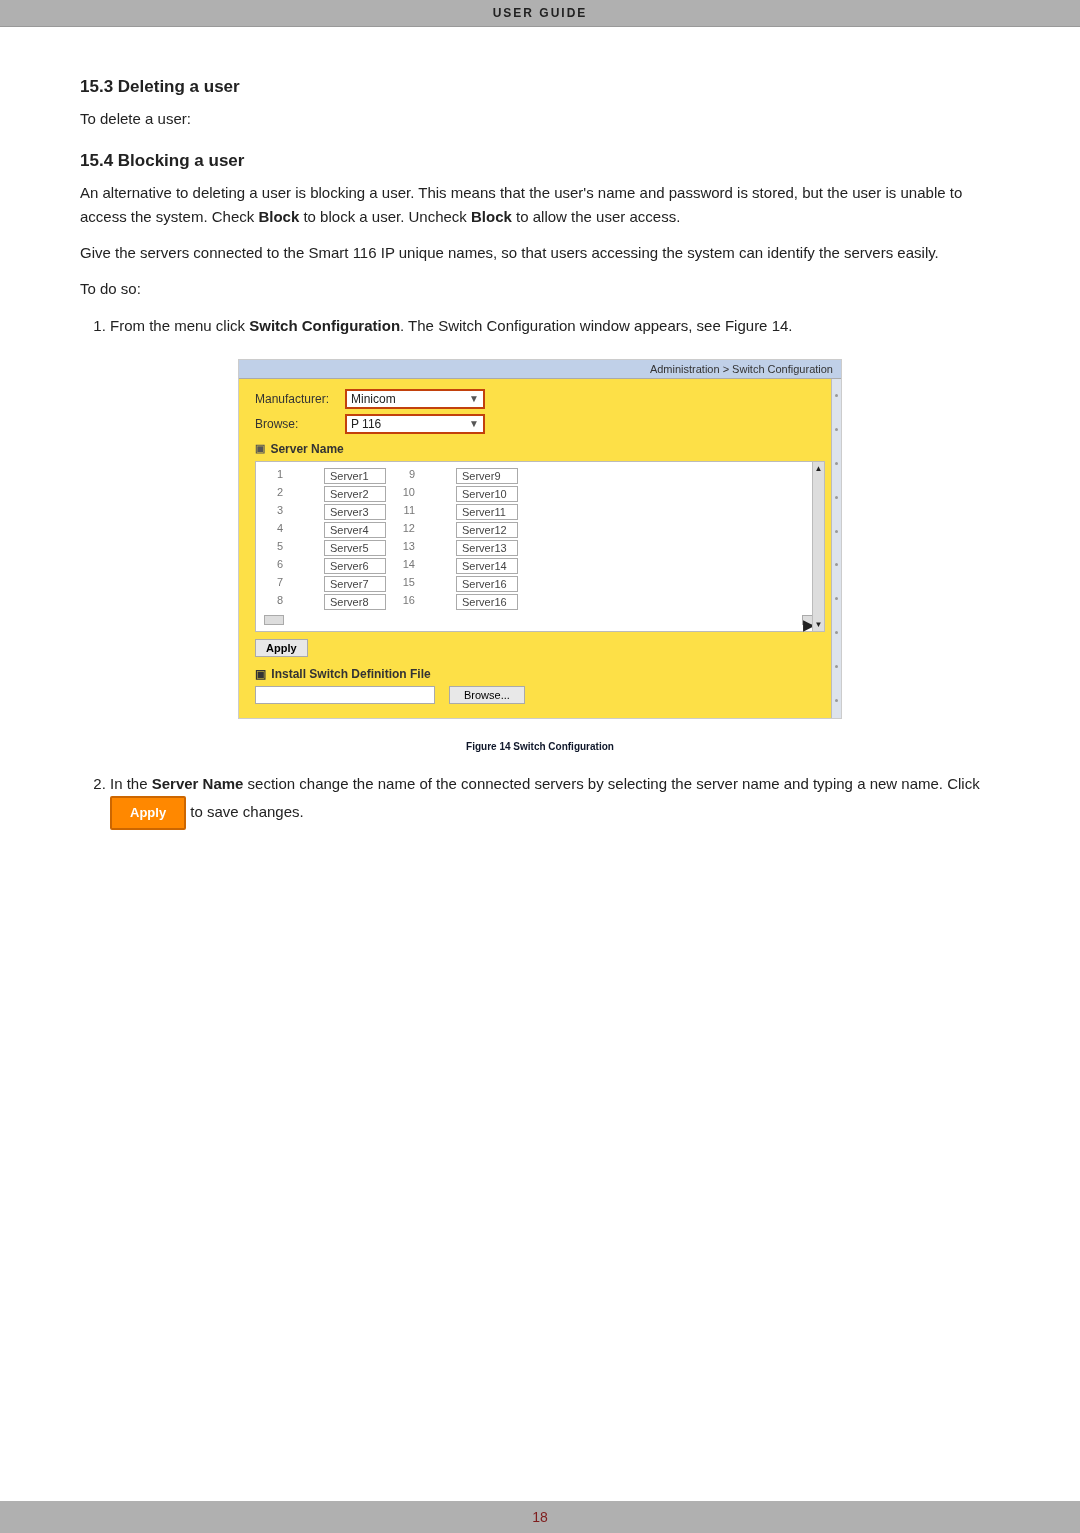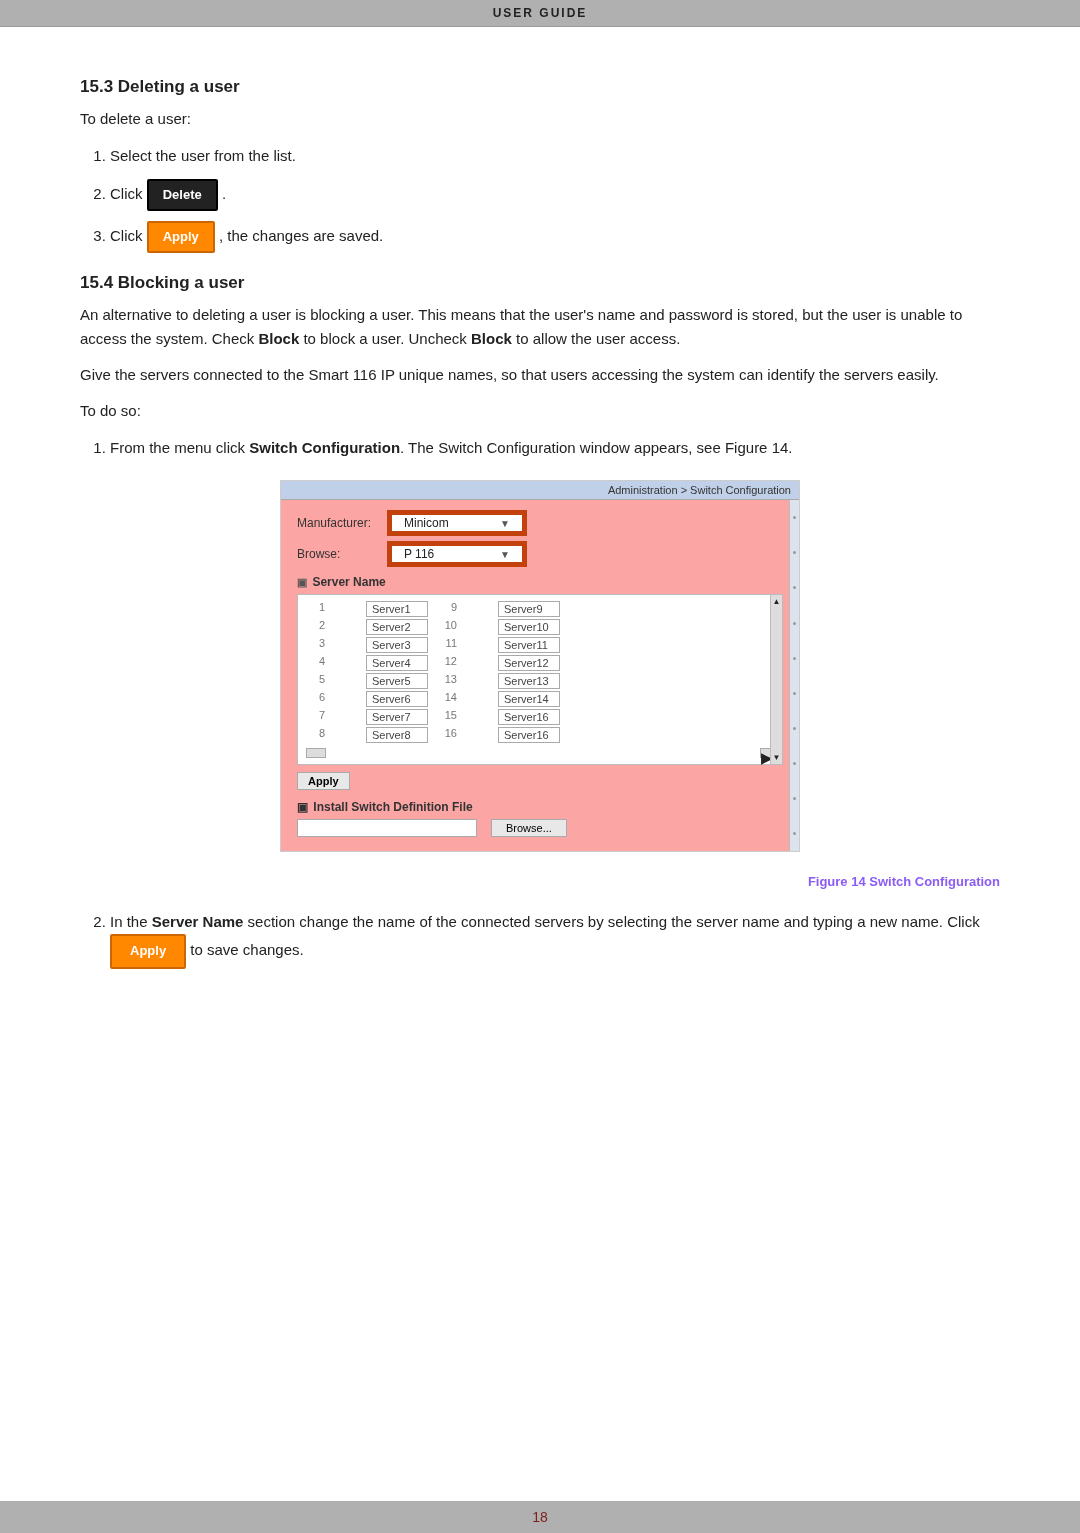--- a/index.html
+++ b/index.html
@@ -78,23 +78,23 @@
       font-size: 13px;
       font-weight: bold;
       padding: 4px 18px;
       border: 2px solid #cc6600;
       border-radius: 2px;
       vertical-align: middle;
     }
     
     .switch-config-container {
       margin: 20px auto;
-      width: 520px;
+      width: 604px;
       border: 1px solid #ccc;
-      background: #fca5a5;
+      background: #fde047;
       position: relative;
     }
     .switch-config-titlebar {
       background: #c0d0e8;
       text-align: right;
       font-size: 11px;
       color: #333;
       padding: 3px 8px;
       border-bottom: 1px solid #aaa;
     }
@@ -106,24 +106,24 @@
       align-items: center;
       margin-bottom: 5px;
       font-size: 12px;
     }
     .field-label {
       width: 90px;
       color: #333;
       font-weight: normal;
     }
     .field-select {
-      border: 5px solid #c2410c;
+      border: 2px solid #c2410c;
       background: #fff;
       font-size: 12px;
-      padding: 1px 12px;
+      padding: 1px 4px;
       width: 140px;
       display: flex;
       align-items: center;
       justify-content: space-between;
     }
     .field-select-arrow {
       font-size: 10px;
       color: #555;
     }
     .section-header {
@@ -202,26 +202,26 @@
       font-size: 18px;
       font-weight: bold;
       color: #222;
       margin-top: 8px;
       padding-right: 8px;
     }
     .minicom-logo span.red {
       color: #cc0000;
     }
     .figure-caption {
-      text-align: right;
-      font-size: 13px;
+      text-align: center;
+      font-size: 10px;
       font-weight: bold;
       margin-top: 8px;
       margin-bottom: 16px;
-      color: #8b5cf6;
+      color: #0f172a;
     }
     .footer-bar {
       position: absolute;
       bottom: 0;
       left: 0;
       right: 0;
       background: #b0b0b0;
       text-align: center;
       padding: 8px 0;
       font-size: 14px;
@@ -233,35 +233,20 @@
 
 <div class="header-bar">
   <span>USER GUIDE</span>
 </div>
 
 <div class="content">
 
   <h2>15.3 Deleting a user</h2>
   <p>To delete a user:</p>
 
-  <ol>
-    <li>
-      <span>Select the user from the list.</span>
-    </li>
-    <li>
-      <span>Click </span>
-      <span class="btn-delete">Delete</span>
-      <span>.</span>
-    </li>
-    <li>
-      <span>Click </span>
-      <span class="btn-apply-inline">Apply</span>
-      <span>, the changes are saved.</span>
-    </li>
-  </ol>
 
   <h2>15.4 Blocking a user</h2>
   <p>An alternative to deleting a user is blocking a user. This means that the user's name and password is stored, but the user is unable to access the system. Check <strong>Block</strong> to block a user. Uncheck <strong>Block</strong> to allow the user access.</p>
 
   <p>Give the servers connected to the Smart 116 IP unique names, so that users accessing the system can identify the servers easily.</p>
   <p>To do so:</p>
 
   <ol>
     <li>
       <span>From the menu click <strong>Switch Configuration</strong>. The Switch Configuration window appears, see Figure 14.</span>

